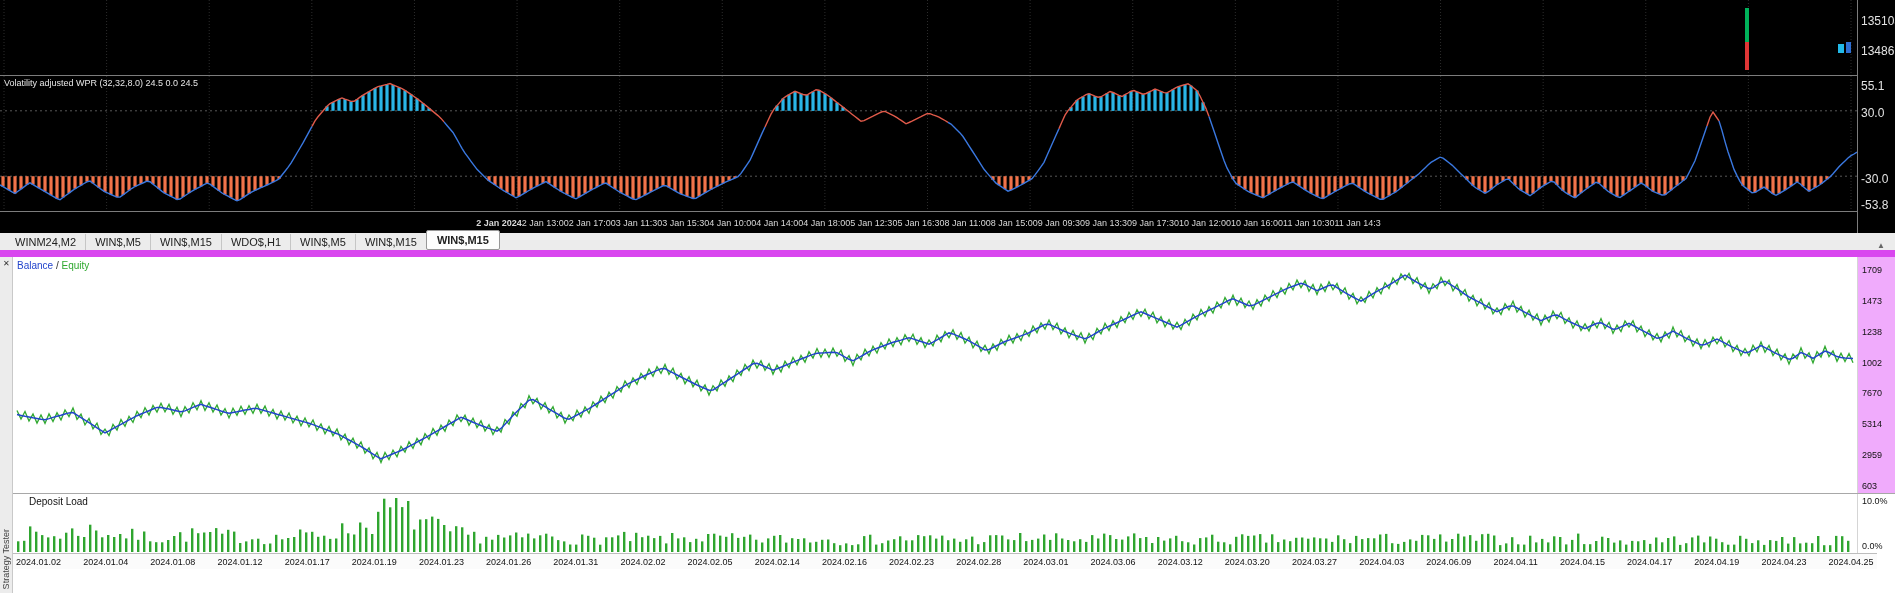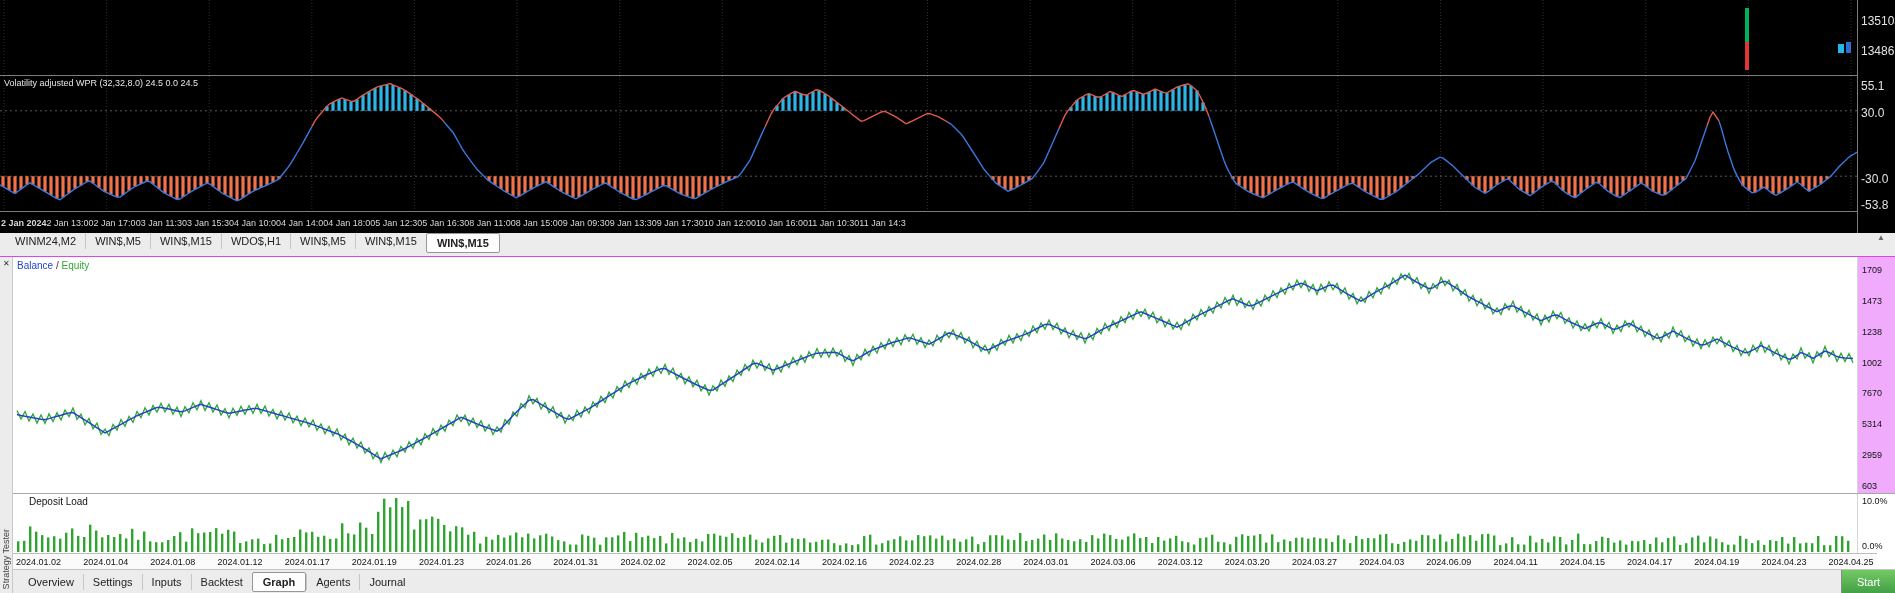--- a/index.html
+++ b/index.html
@@ -5,27 +5,27 @@
   * { margin:0; padding:0; box-sizing:border-box; }
   body { background:#222; font-family:"Liberation Sans", sans-serif; }
   .screen { position:relative; width:1895px; height:593px; background:#000; overflow:hidden; }
 
   
   .price-pane { position:absolute; left:0; top:0; width:1857px; height:75px; }
   .ind-pane   { position:absolute; left:0; top:76px; width:1857px; height:135px; }
   .ind-pane svg, .price-pane svg { display:block; }
   .ind-label  { position:absolute; left:4px; top:2px; font-size:9px; color:#e6e6e6; white-space:nowrap; }
   .hsep { position:absolute; left:0; width:1895px; height:1px; background:#7c7c7c; }
-  .time-axis { position:absolute; left:0; top:212px; width:1857px; height:21px; display:flex; justify-content:flex-start; align-items:center; padding:0 1px; font-size:9px; color:#d8d8d8; white-space:nowrap; overflow:hidden; }
+  .time-axis { position:absolute; left:0; top:212px; width:1857px; height:21px; display:flex; justify-content:center; align-items:center; padding:0 1px; font-size:9px; color:#d8d8d8; white-space:nowrap; overflow:hidden; }
   .time-axis span:first-child { font-weight:bold; }
   .scale-col { position:absolute; left:1857px; top:0; width:38px; height:233px; background:#000; border-left:1px solid #7c7c7c; }
   .scale-col span { position:absolute; left:0; width:100%; padding-left:3px; font-size:12px; color:#e2e2e2; }
 
   
-  .chart-tabs { position:absolute; left:0; top:233px; width:1895px; height:24px; background:#ececec; border-bottom:1px solid #d946ef; display:flex; align-items:flex-start; padding-left:6px; font-size:11px; color:#222; }
+  .chart-tabs { position:absolute; left:0; top:233px; width:1895px; height:24px; background:#ececec; border-bottom:7px solid #d946ef; display:flex; align-items:flex-end; padding-left:6px; font-size:11px; color:#222; }
   .ctab { padding:2px 9px; white-space:nowrap; cursor:default; }
   .ctab:not(:first-child) { border-left:1px solid #c6c6c6; }
   .ctab.active { background:#fdfdfd; border:1px solid #979797; border-radius:2px; font-weight:bold; padding:3px 10px; }
   .tab-scroll { margin-left:auto; margin-right:10px; color:#666; font-size:8px; }
 
   
   .tester { position:absolute; left:0; top:257px; width:1895px; height:336px; background:#fff; }
   .side { position:absolute; left:0; top:0; width:13px; height:336px; background:#ececec; border-right:1px solid #c9c9c9; }
   .close { position:absolute; top:2px; left:3px; font-size:8px; color:#333; cursor:default; }
   .vtitle { position:absolute; bottom:4px; left:1px; writing-mode:vertical-rl; transform:rotate(180deg); font-size:9px; color:#444; }
@@ -765,25 +765,15 @@
       <span>2024.04.03</span>
       <span>2024.06.09</span>
       <span>2024.04.11</span>
       <span>2024.04.15</span>
       <span>2024.04.17</span>
       <span>2024.04.19</span>
       <span>2024.04.23</span>
       <span>2024.04.25</span>
     </div>
 
-    <div class="tester-tabs">
-      <span class="btab">Overview</span>
-      <span class="btab">Settings</span>
-      <span class="btab">Inputs</span>
-      <span class="btab">Backtest</span>
-      <span class="btab active">Graph</span>
-      <span class="btab">Agents</span>
-      <span class="btab">Journal</span>
-      <span class="start" style="background: linear-gradient(rgb(116, 201, 100), rgb(67, 160, 71));">Start</span>
-    </div>
   </div>
 
 </div>
 
 </body></html>

